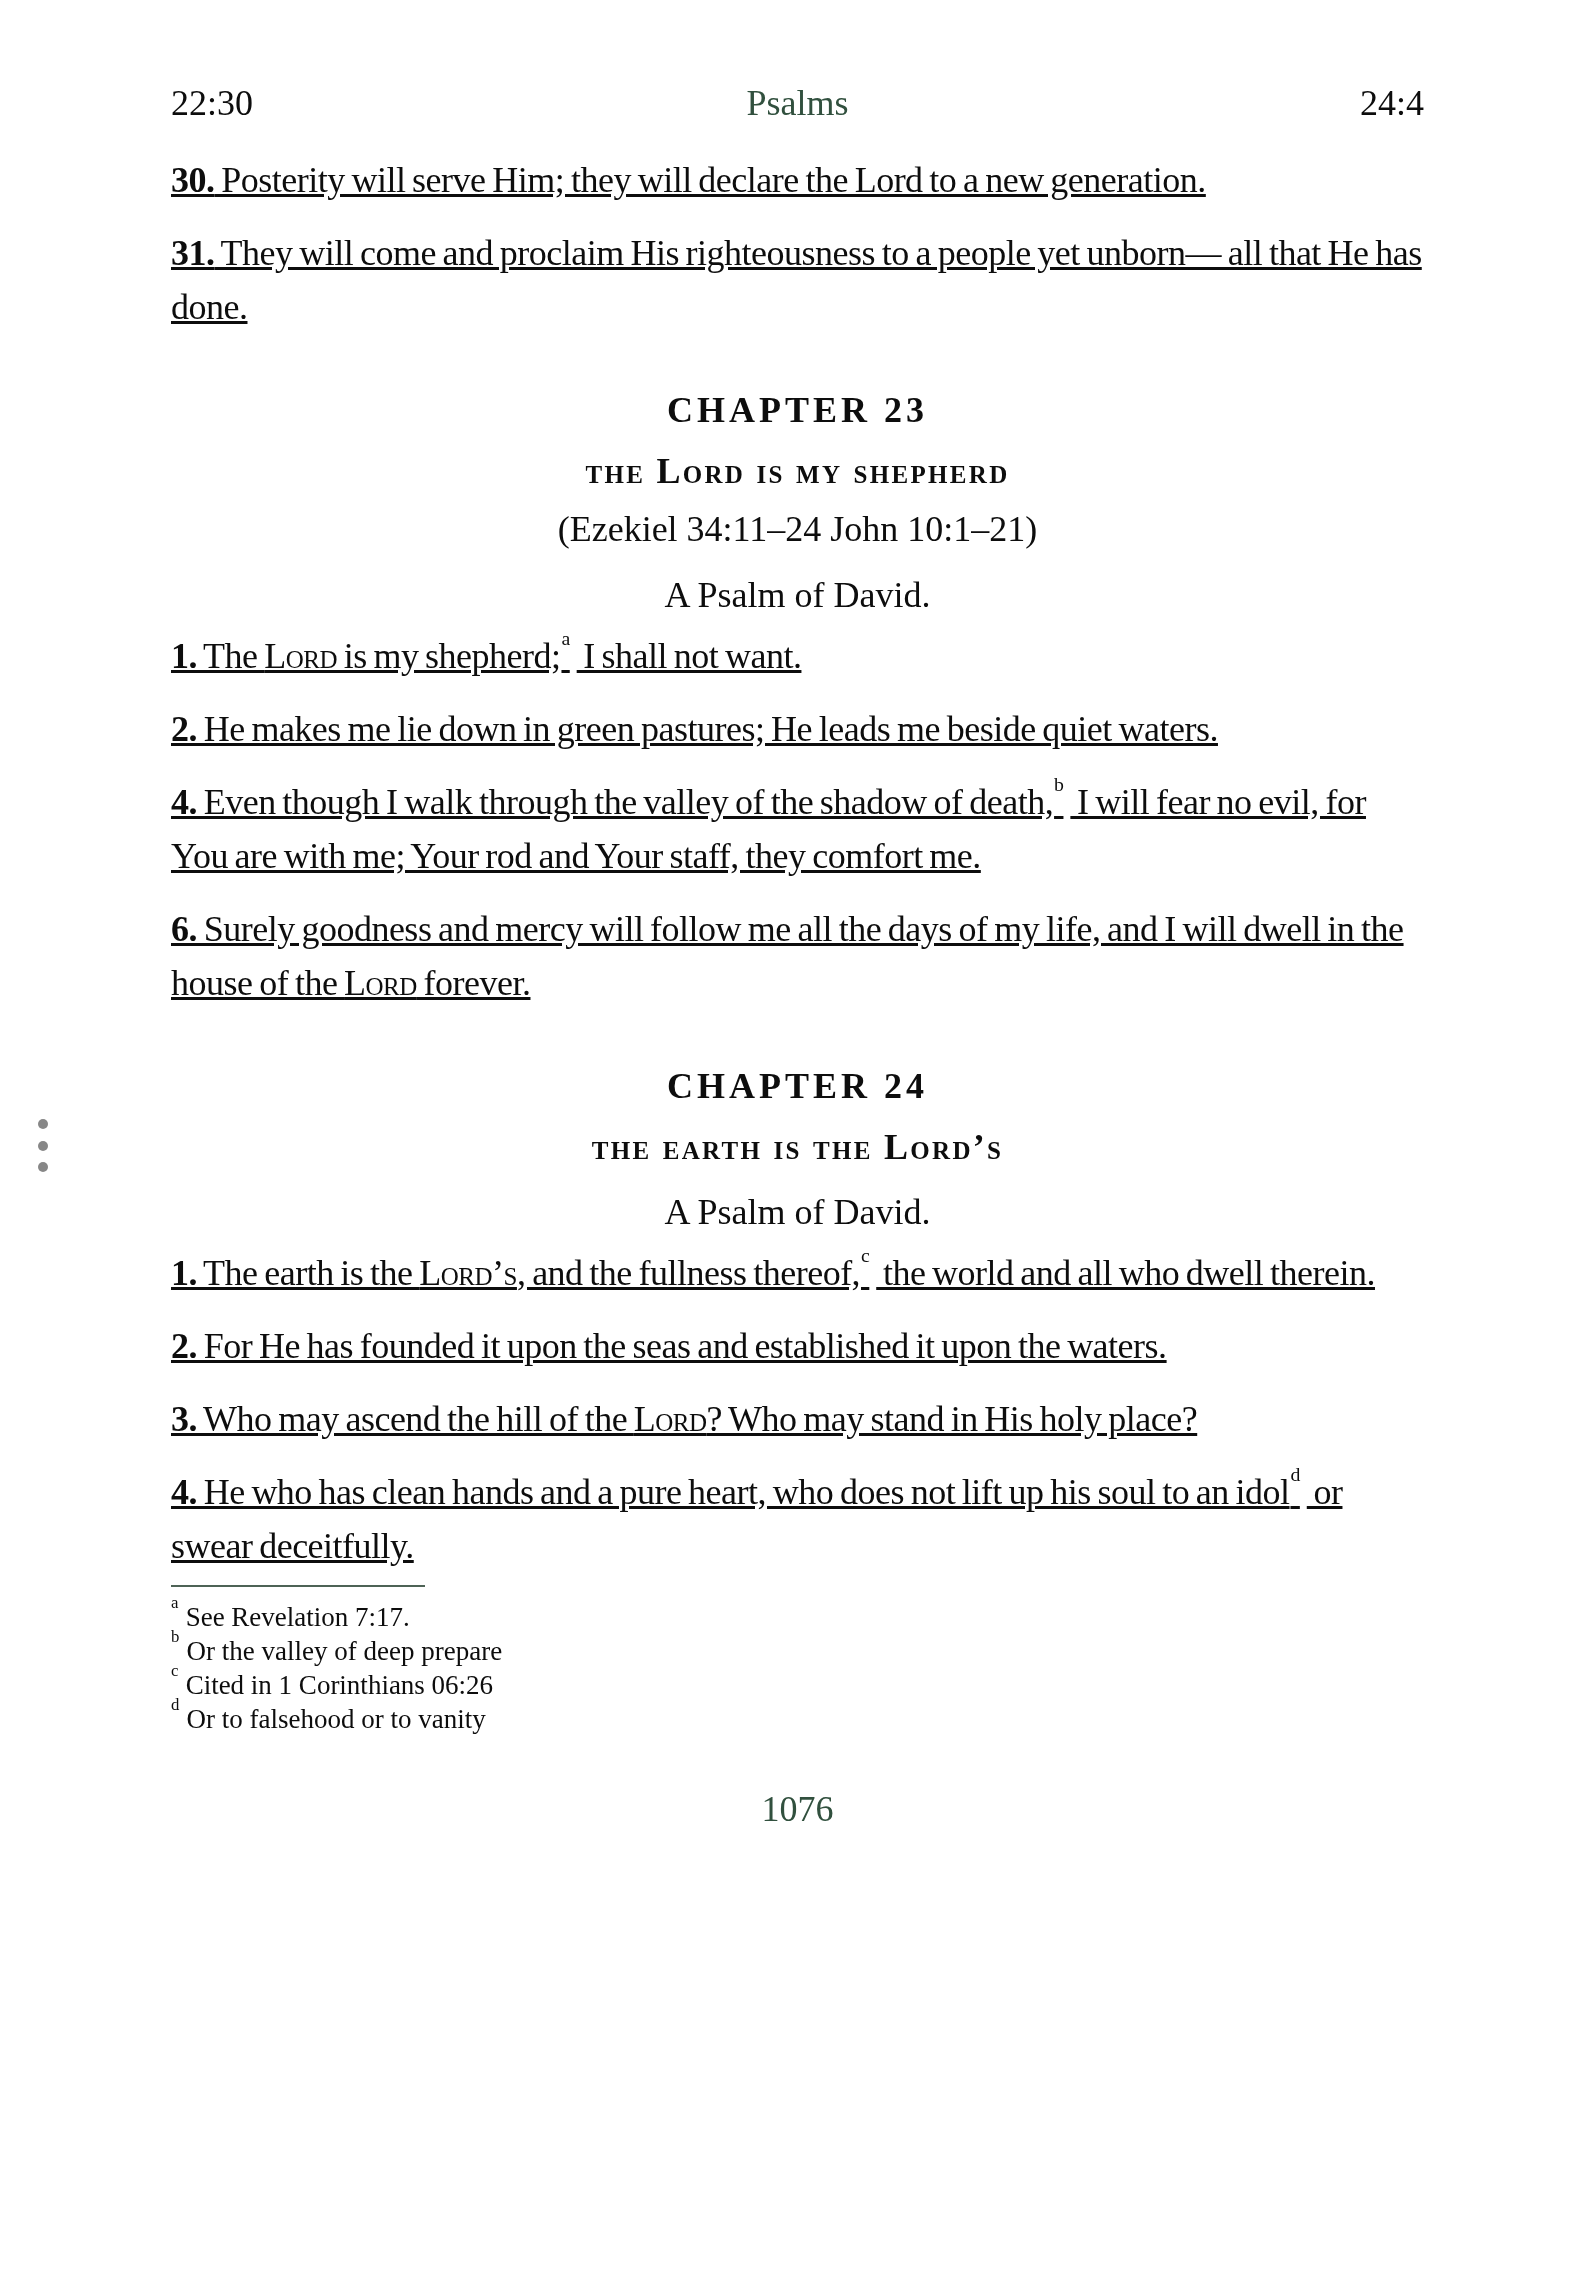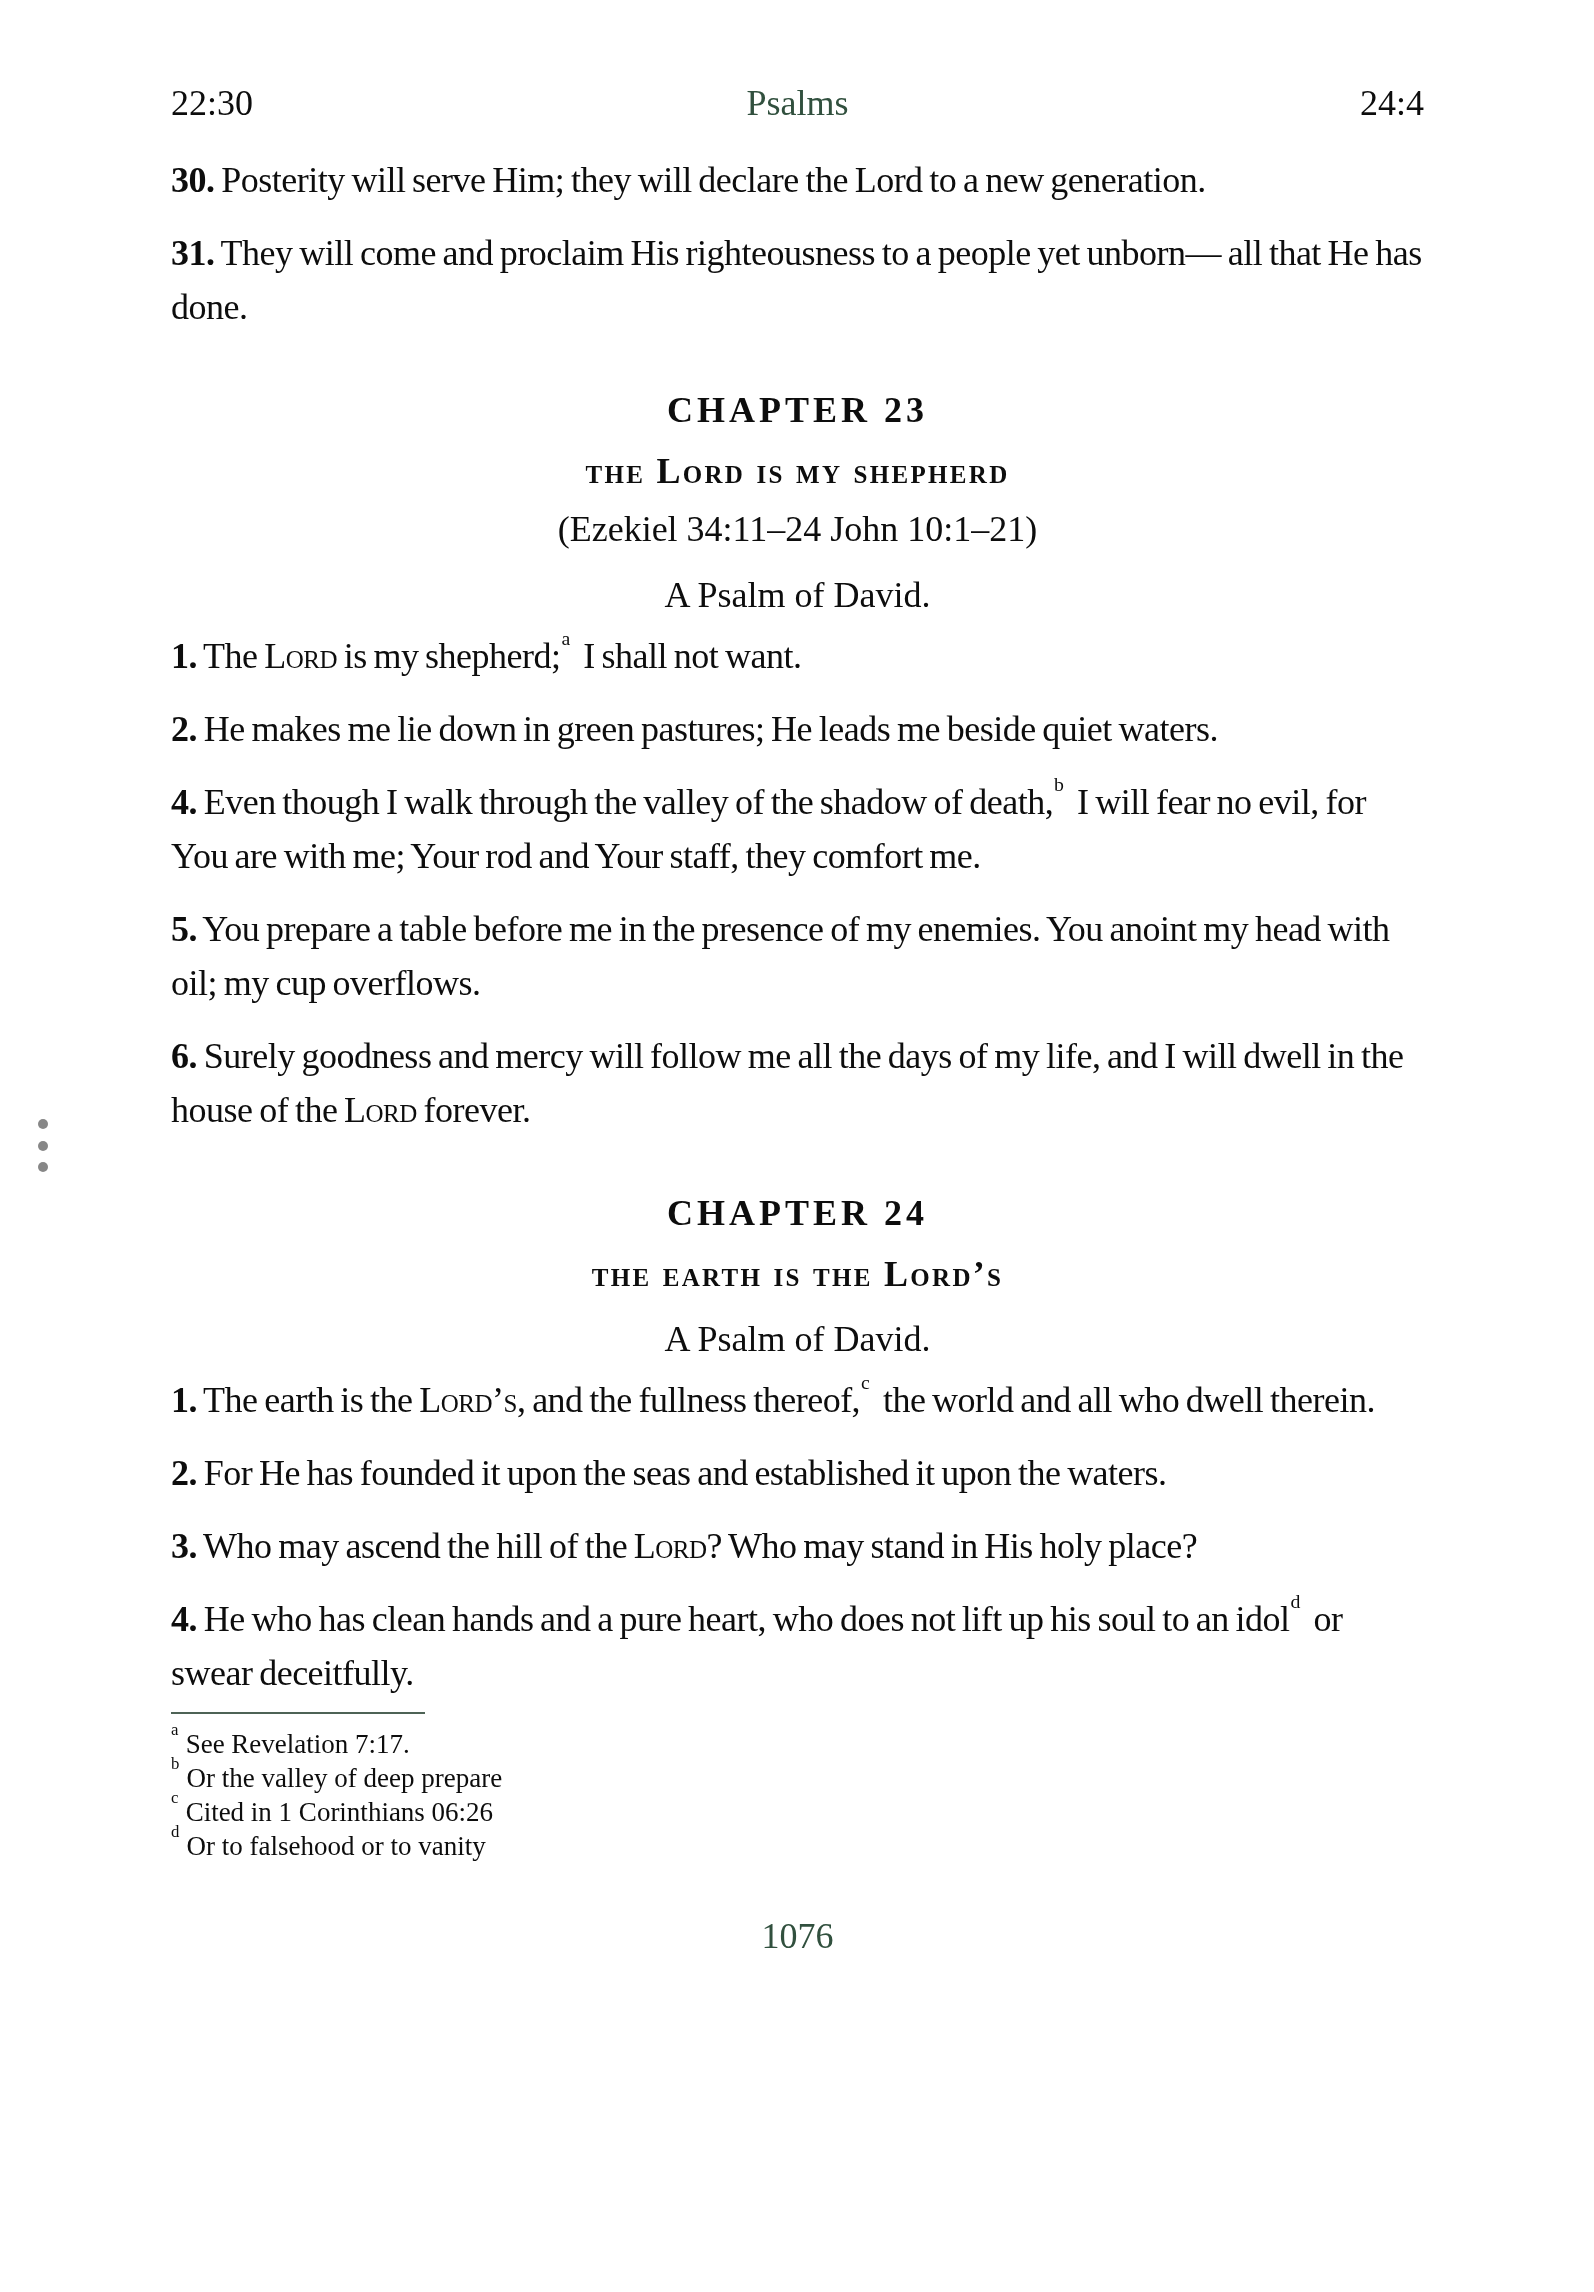--- a/index.html
+++ b/index.html
@@ -24,21 +24,21 @@
   }
   .page-header .book-title{
     position:absolute;left:50%;transform:translateX(-50%);
     color:var(--accent);
   }
   
   main{margin-top:25px;}
   p.verse{
     margin:19px 0 0 0;
     font-size:36px;line-height:54px;
-    letter-spacing:-0.5px;word-spacing:-1.8px;
+    letter-spacing:-0.5px;word-spacing:-1.8px;text-decoration:underline;
   }
   .num{font-weight:700;}
   sup.vref{
     font-size:0.55em;position:relative;top:-0.5em;
     line-height:0;margin-left:0.9px;margin-right:0.35em;
   }
   .sc{font-variant:small-caps;}
   h2.chapter{
     margin:49px 0 0 0;text-align:center;
     font-size:36px;font-weight:700;letter-spacing:4px;line-height:54px;
@@ -105,21 +105,20 @@
   <main id="content">
       <p class="verse"><span class="num">30.</span> Posterity will serve Him; they will declare the Lord to a new generation.</p>
       <p class="verse"><span class="num">31.</span> They will come and proclaim His righteousness to a people yet unborn— all that He has done.</p>
       <h2 class="chapter">CHAPTER 23</h2>
       <h3 class="subtitle">the Lord is my shepherd</h3>
       <p class="crossref">(Ezekiel 34:11–24 John 10:1–21)</p>
       <p class="attribution">A Psalm of David.</p>
       <p class="verse"><span class="num">1.</span> The <span class="sc">Lord</span> is my shepherd;<sup class="vref">a</sup> I shall not want.</p>
       <p class="verse"><span class="num">2.</span> He makes me lie down in green pastures; He leads me beside quiet waters.</p>
       <p class="verse"><span class="num">4.</span> Even though I walk through the valley of the shadow of death,<sup class="vref">b</sup> I will fear no evil, for You are with me; Your rod and Your staff, they comfort me.</p>
-      <p class="verse"><span class="num">5.</span> You prepare a table before me in the presence of my enemies. You anoint my head with oil; my cup overflows.</p>
       <p class="verse"><span class="num">6.</span> Surely goodness and mercy will follow me all the days of my life, and I will dwell in the house of the <span class="sc">Lord</span> forever.</p>
       <h2 class="chapter">CHAPTER 24</h2>
       <h3 class="subtitle">the earth is the Lord’s</h3>
       <p class="attribution">A Psalm of David.</p>
       <p class="verse"><span class="num">1.</span> The earth is the <span class="sc">Lord’s</span>, and the fullness thereof,<sup class="vref">c</sup> the world and all who dwell therein.</p>
       <p class="verse"><span class="num">2.</span> For He has founded it upon the seas and established it upon the waters.</p>
       <p class="verse"><span class="num">3.</span> Who may ascend the hill of the <span class="sc">Lord</span>? Who may stand in His holy place?</p>
       <p class="verse"><span class="num">4.</span> He who has clean hands and a pure heart, who does not lift up his soul to an idol<sup class="vref">d</sup> or swear deceitfully.</p>
     </main>
 

